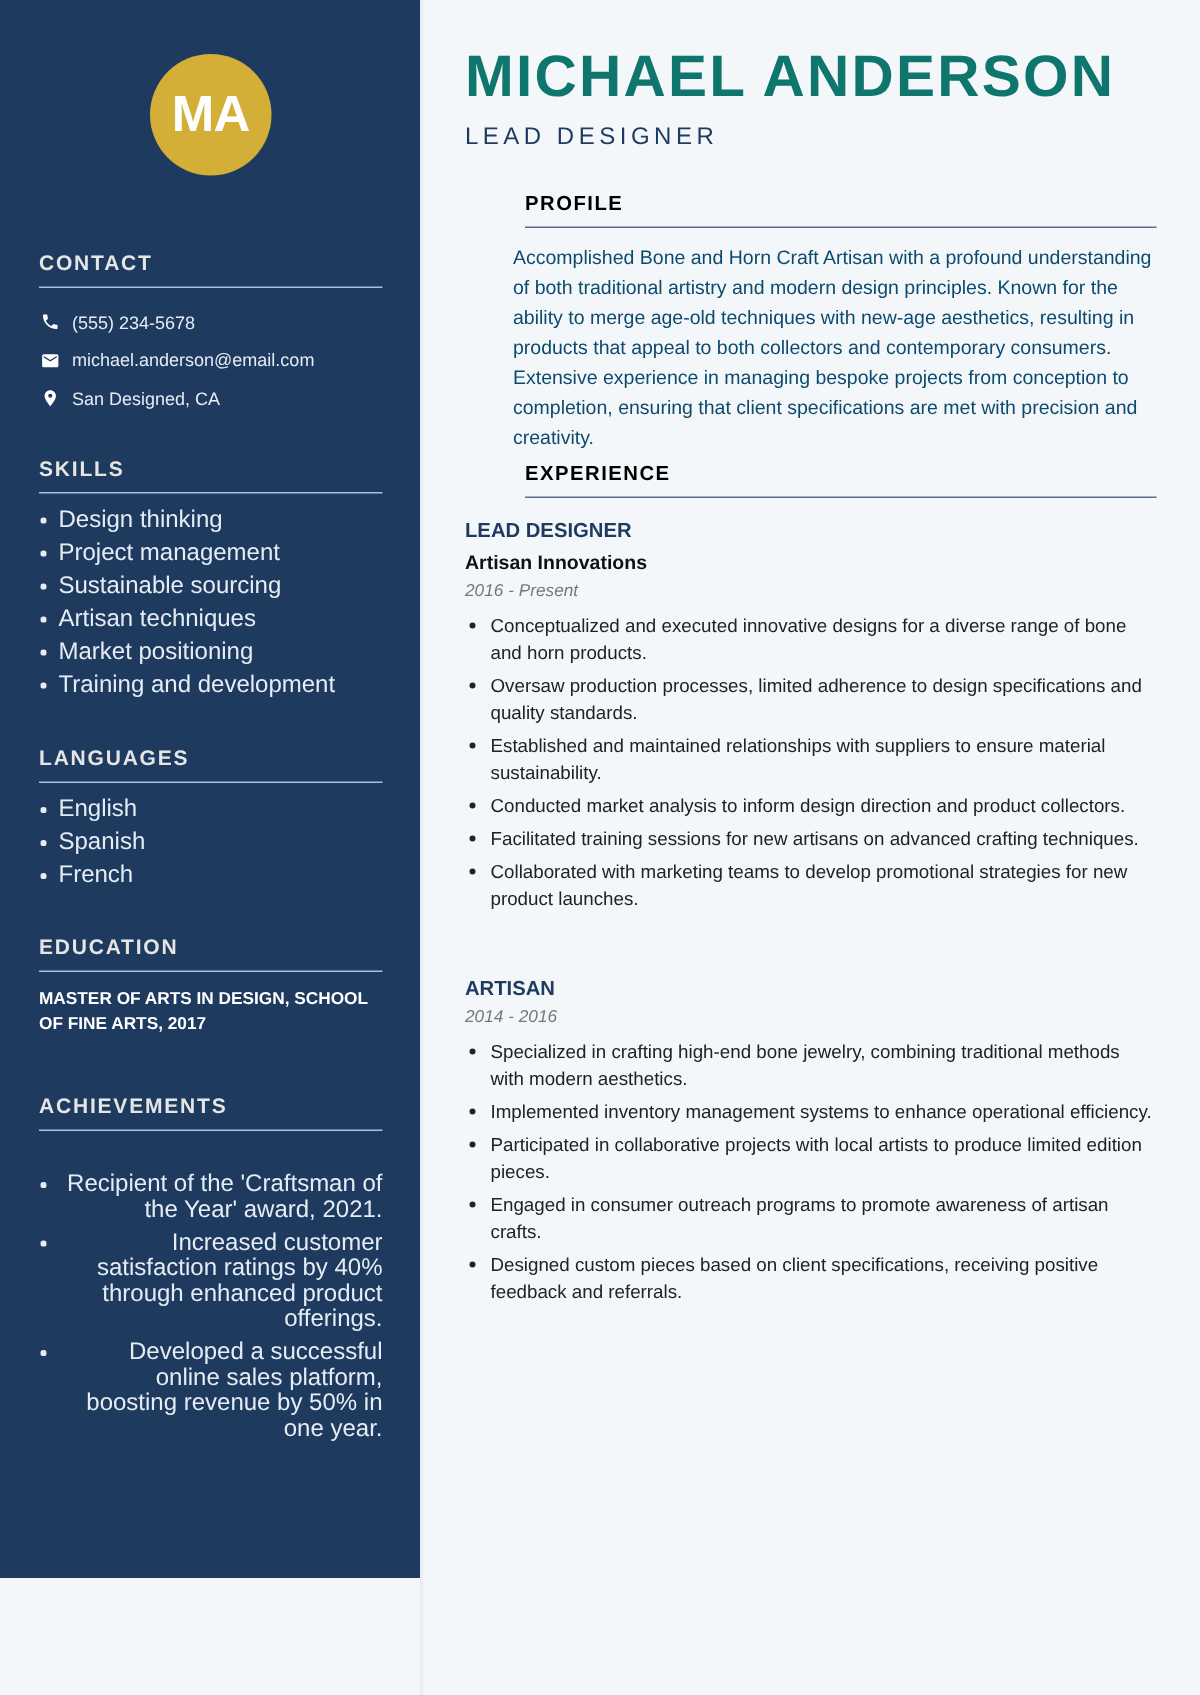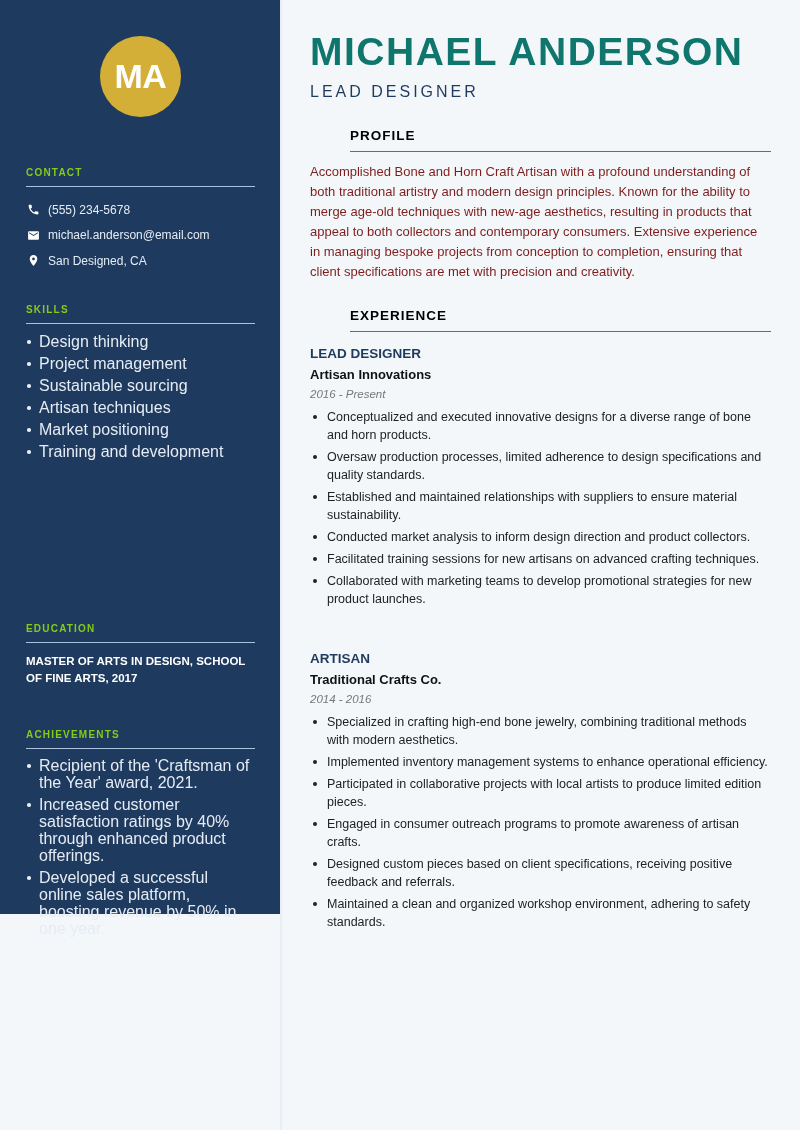--- a/index.html
+++ b/index.html
@@ -1,43 +1,43 @@
 <!DOCTYPE html>
 <html><head>
 <meta charset="utf-8">
 <style>
   * { margin: 0; padding: 0; box-sizing: border-box; }
   html, body { width: 800px; height: 1130px; overflow: hidden; }
   body { font-family: "Liberation Sans", "DejaVu Sans", sans-serif; background: #f4f7f9; position: relative; }
 
-  .sidebar { position: absolute; left: 0; top: 0; width: 280px; height: 914px; background: #1e3a5f; color: #ffffff; padding: 16px 26px; }
+  .sidebar { position: absolute; left: 0; top: 0; width: 280px; height: 1052px; background: #1e3a5f; color: #ffffff; padding: 16px 26px; }
   .avatar { position: absolute; left: 100px; top: 36px; width: 81px; height: 81px; border-radius: 50%; background: #d4af37; color: #ffffff; font-weight: bold; font-size: 34px; display: flex; align-items: center; justify-content: center; letter-spacing: -0.5px; }
 
   .side-section { position: absolute; left: 26px; width: 229px; }
-  .side-title { font-size: 10px; font-weight: bold; letter-spacing: 1.2px; color: #84cc16; padding-bottom: 8px; border-bottom: 1.5px solid #a9c2e0; }
+  .side-title { font-size: 14px; font-weight: bold; letter-spacing: 1.2px; color: #e5e5e5; padding-bottom: 8px; border-bottom: 1.5px solid #a9c2e0; }
   .contact-list { list-style: none; margin-top: 10px; }
   .contact-list li { display: flex; align-items: center; font-size: 12px; color: #e6ecf4; height: 25.5px; }
   .contact-list .ic { width: 14px; height: 14px; margin-right: 8px; display: inline-flex; align-items: center; justify-content: center; }
   .contact-list svg { width: 13px; height: 13px; fill: #ffffff; }
 
   .bul-list { list-style: none; margin-top: 9px; }
   .bul-list li { position: relative; padding-left: 13px; font-size: 16px; color: #e6ecf4; line-height: 17px; margin-bottom: 5px; }
   .bul-list li::before { content: ""; position: absolute; left: 1px; top: 7px; width: 3.5px; height: 3.5px; background: #e6ecf4; border-radius: 50%; }
 
   .edu-text { margin-top: 10px; font-size: 11.5px; font-weight: bold; color: #ffffff; line-height: 17px; }
 
   .divider-strip { position: absolute; left: 280px; top: 0; width: 2px; height: 1130px; background: #e8eef3; }
 
   .main { position: absolute; left: 310px; top: 0; width: 461px; }
   .name { position: absolute; top: 30px; left: 0; font-size: 39px; font-weight: bold; color: #0f766e; letter-spacing: 1.5px; white-space: nowrap; }
   .role { position: absolute; top: 83px; left: 0; font-size: 16px; color: #1e3a5f; letter-spacing: 3px; }
 
   .m-section { position: absolute; left: 0; width: 461px; }
   .m-title { font-size: 13.5px; font-weight: bold; color: #000000; letter-spacing: 1px; padding-bottom: 8px; border-bottom: 1.5px solid #5a6e86; margin-left: 40px; }
-  .profile-text { margin-top: 10px; font-size: 13px; line-height: 20px; color: #7f1d1d; }
+  .profile-text { margin-top: 10px; font-size: 13px; line-height: 20px; color: #0c4a6e; margin-left: 32px; }
 
   .job { position: absolute; left: 0; width: 461px; }
   .job-title { font-size: 13.5px; font-weight: bold; color: #1e3a5f; }
   .job-company { font-size: 13px; font-weight: bold; color: #111; margin-top: 6px; }
   .job-dates { font-size: 11.5px; font-style: italic; color: #777; margin-top: 6px; }
   .job-list { list-style: none; margin-top: 8px; }
   .job-list li { position: relative; padding-left: 17px; font-size: 12.5px; line-height: 18px; color: #222; margin-bottom: 4px; }
   .job-list li::before { content: ""; position: absolute; left: 3px; top: 7px; width: 4px; height: 4px; background: #222; border-radius: 50%; }
 </style>
 </head>
@@ -83,29 +83,37 @@
     <ul class="bul-list">
       <li>Design thinking</li>
       <li>Project management</li>
       <li>Sustainable sourcing</li>
       <li>Artisan techniques</li>
       <li>Market positioning</li>
       <li>Training and development</li>
     </ul>
   </section>
 
+  <section class="side-section" style="top:497px;">
+    <h2 class="side-title">LANGUAGES</h2>
+    <ul class="bul-list">
+      <li>English</li>
+      <li>Spanish</li>
+      <li>French</li>
+    </ul>
+  </section>
 
   <section class="side-section" style="top:623px;">
     <h2 class="side-title">EDUCATION</h2>
     <p class="edu-text">MASTER OF ARTS IN DESIGN, SCHOOL OF FINE ARTS, 2017</p>
   </section>
 
   <section class="side-section" style="top:729px;">
     <h2 class="side-title">ACHIEVEMENTS</h2>
-    <ul class="bul-list" style="margin-top:8px;">
+    <ul class="bul-list" style="margin-top:27px;text-align:right;">
       <li>Recipient of the 'Craftsman of the Year' award, 2021.</li>
       <li>Increased customer satisfaction ratings by 40% through enhanced product offerings.</li>
       <li>Developed a successful online sales platform, boosting revenue by 50% in one year.</li>
     </ul>
   </section>
 </aside>
 
 <div class="divider-strip"></div>
 
 <main class="main">
@@ -130,24 +138,22 @@
       <li>Oversaw production processes, limited adherence to design specifications and quality standards.</li>
       <li>Established and maintained relationships with suppliers to ensure material sustainability.</li>
       <li>Conducted market analysis to inform design direction and product collectors.</li>
       <li>Facilitated training sessions for new artisans on advanced crafting techniques.</li>
       <li>Collaborated with marketing teams to develop promotional strategies for new product launches.</li>
     </ul>
   </article>
 
   <article class="job" style="top:651px;">
     <h3 class="job-title">ARTISAN</h3>
-    <div class="job-company">Traditional Crafts Co.</div>
     <div class="job-dates">2014 - 2016</div>
     <ul class="job-list">
       <li>Specialized in crafting high-end bone jewelry, combining traditional methods with modern aesthetics.</li>
       <li>Implemented inventory management systems to enhance operational efficiency.</li>
       <li>Participated in collaborative projects with local artists to produce limited edition pieces.</li>
       <li>Engaged in consumer outreach programs to promote awareness of artisan crafts.</li>
       <li>Designed custom pieces based on client specifications, receiving positive feedback and referrals.</li>
-      <li>Maintained a clean and organized workshop environment, adhering to safety standards.</li>
     </ul>
   </article>
 </main>
 
 </body></html>

